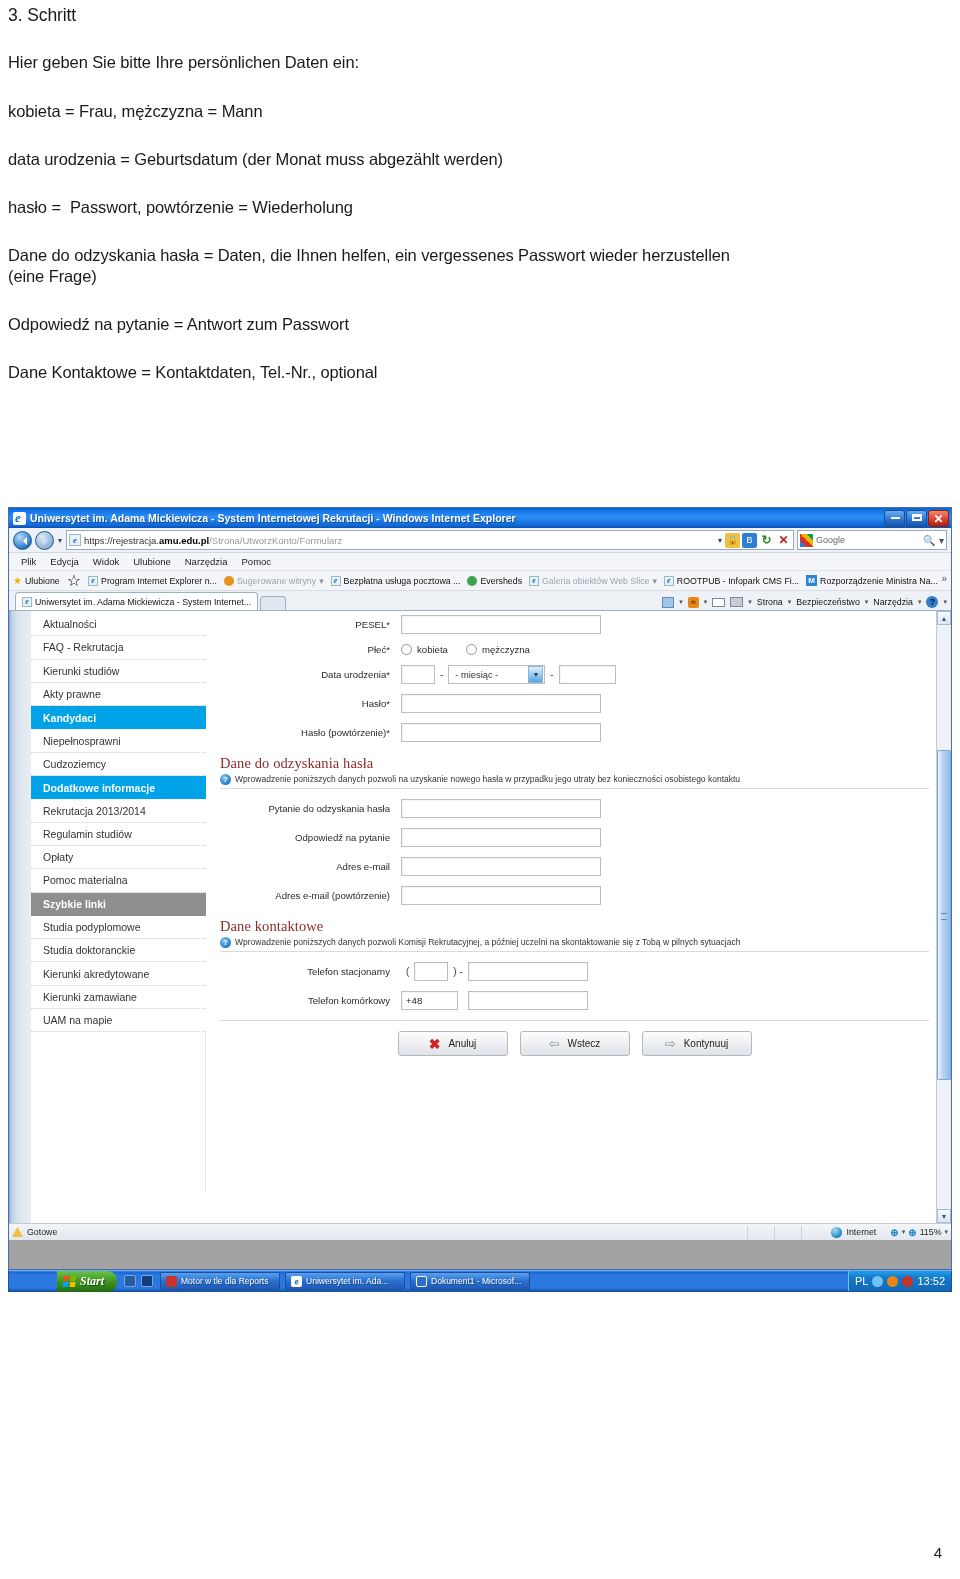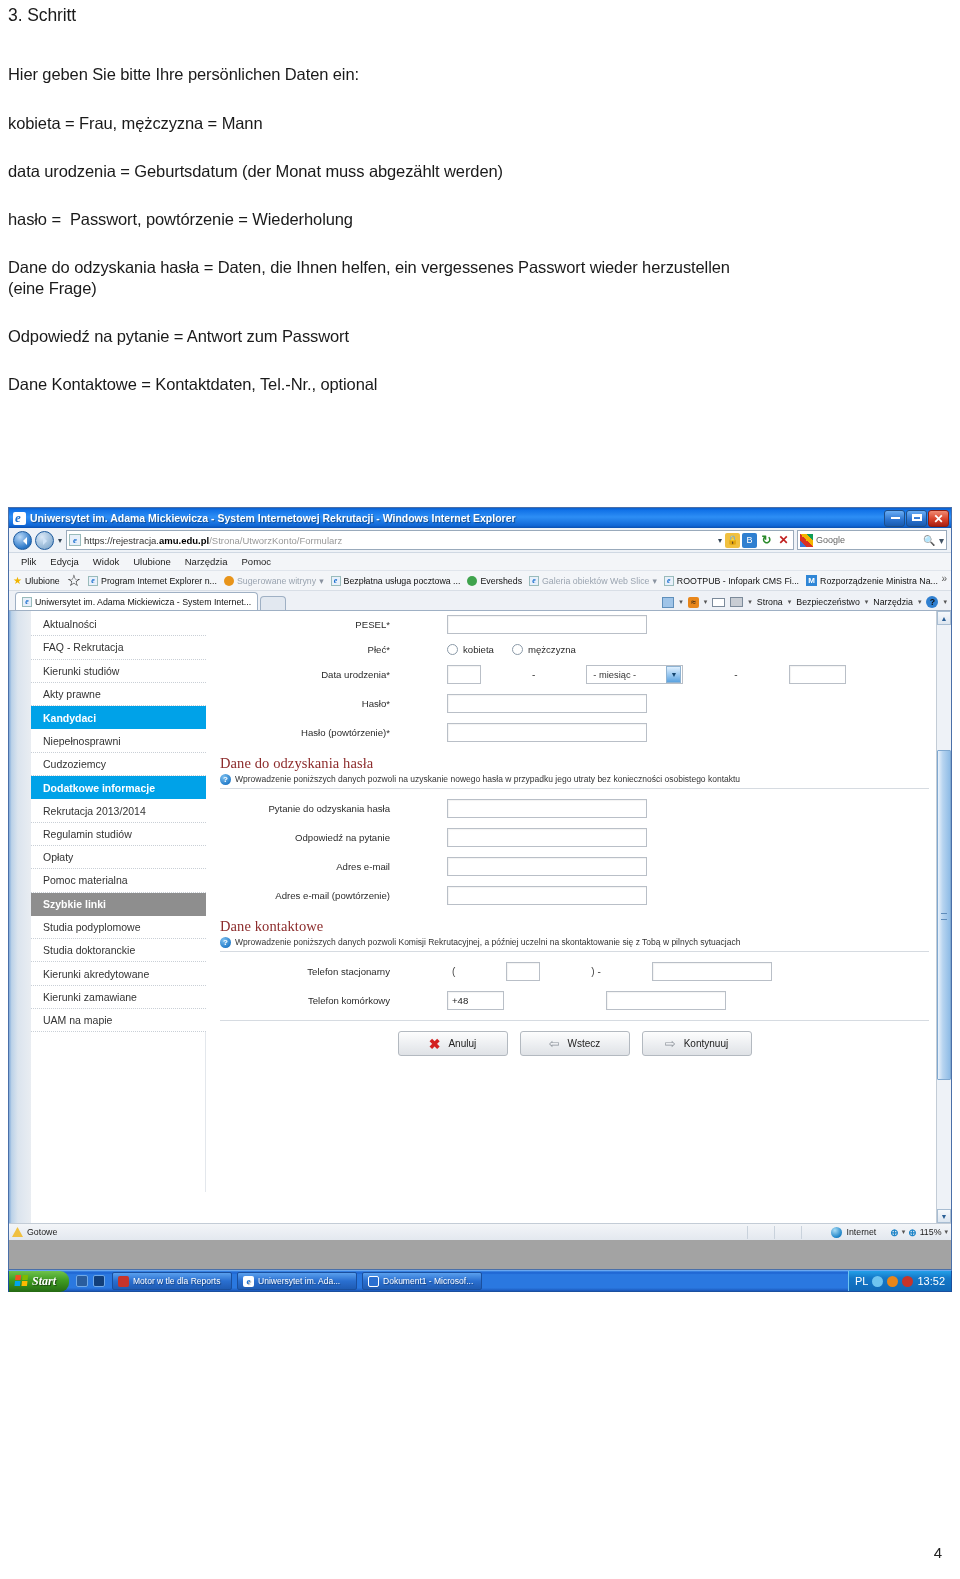--- a/index.html
+++ b/index.html
@@ -14,21 +14,21 @@
 
   
   .doc-text { position:absolute; left:8px; top:0; width:930px; }
   .doc-line {
     font-size:16.5px;
     color:#1a1a1a;
     line-height:1.28;
     letter-spacing:-0.1px;
     white-space:pre-wrap;
   }
-  .doc-head { font-size:17.5px; margin-top:4px; margin-bottom:38px; }
+  .doc-head { font-size:17.5px; margin-top:4px; margin-bottom:26px; }
   .sp-lg { margin-bottom:27px; }
   .sp-md { margin-bottom:0; }
   .sp-sm { margin-bottom:27px; }
 
   
   .shot {
     position:absolute;
     left:8px; top:507px;
     width:944px; height:763px;
     background:#a3a3a3;
@@ -192,21 +192,21 @@
     white-space:nowrap;
   }
   .side-item.hl{background:#00a2e8;color:#fff;font-weight:bold;border-bottom:none;}
   .side-item.grey{background:#8e8e8e;color:#fff;font-weight:bold;border-bottom:none;}
   .side-fill{height:160px;border-right:1px solid #e3e7ec;}
 
   .content{flex:1 1 auto;position:relative;background:#fff;padding-top:4px;overflow:hidden;}
   .panel{margin:0 14px 0 8px;background:#fff;}
 
   
-  .frow{display:flex;align-items:center;margin-bottom:10px;gap:46px;}
+  .frow{display:flex;align-items:center;margin-bottom:10px;}
   .flabel{
     width:187px;flex:0 0 auto;text-align:right;padding-right:11px;
     font-size:9.6px;color:#2b2b2b;white-space:nowrap;
   }
   .finput{
     height:19px;background:#fff;border:1px solid #b9bfc7;
     box-shadow:inset 1px 1px 1px rgba(0,0,0,.05);
   }
   .w-lg{width:200px;}
   .w-xs{width:34px;}
@@ -308,21 +308,21 @@
     flex:0 0 auto;
   }
   .sb-zoom{display:flex;align-items:center;gap:3px;margin-left:10px;}
   .sb-mag{color:#1d84c8;font-size:10px;font-weight:bold;}
   .sb-c{font-size:7px;color:#555;}
 
   
   .taskbar{
     position:absolute;left:8px;top:1270px;width:944px;height:22px;
     background:linear-gradient(to bottom,#3f8ae8 0%,#1c62d0 9%,#2a78e0 18%, #2a78e0 84%, #1a56b8 100%);
-    display:flex;align-items:center;border:1px solid #1a4f9e;border-top:1px solid #6aa8f0;
+    display:flex;border:1px solid #1a4f9e;border-top:1px solid #6aa8f0;padding-left:48px;
   }
   .startbtn{
     height:21px;padding:0 13px 0 6px;
     background:linear-gradient(to bottom,#6fc24b 0%,#3f9c22 45%,#2e7d18 80%, #256a13 100%);
     border-radius:0 9px 9px 0;display:flex;align-items:center;gap:4px;
     color:#fff;font-family:"Liberation Serif",serif;font-style:italic;
     font-weight:bold;font-size:12px;text-shadow:1px 1px 1px rgba(0,0,0,.5);
     flex:0 0 auto;
   }
   .winlogo{

